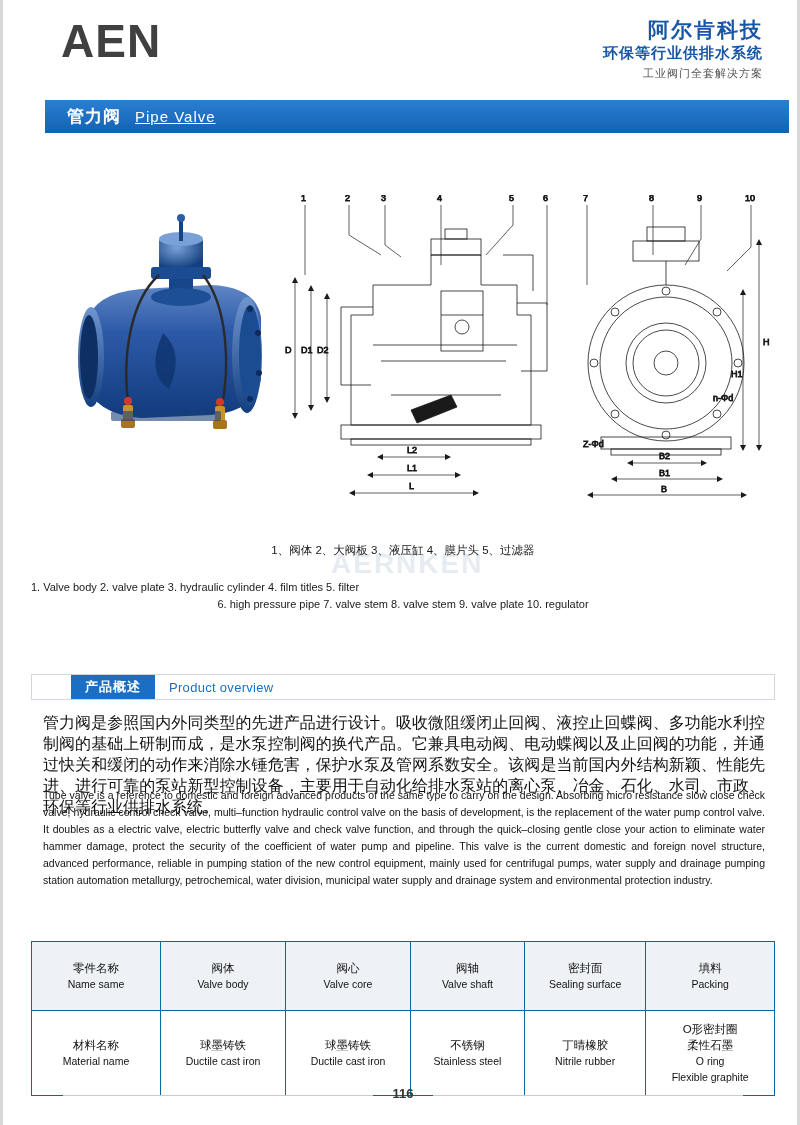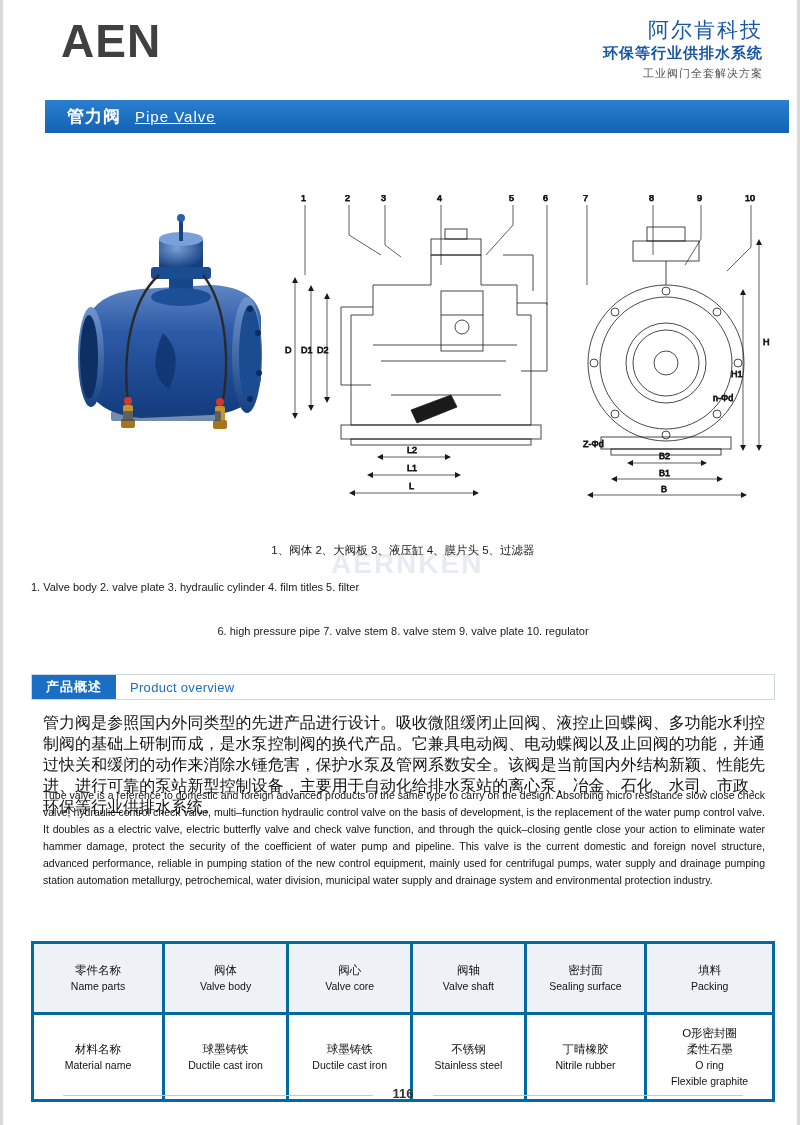--- a/index.html
+++ b/index.html
@@ -22,21 +22,21 @@
     position:absolute;left:0;top:0;width:800px;height:92px;
   }
   .logo{
     position:absolute;left:58px;top:14px;
     font-size:46px;font-weight:bold;color:#404040;
     letter-spacing:1px;
     font-family:"Liberation Sans", sans-serif;
   }
   .brand-cn{
     position:absolute;right:40px;top:16px;
-    font-size:21px;font-weight:normal;color:#1957a6;
+    font-size:21px;font-weight:bold;color:#1957a6;
     letter-spacing:2px;
     text-align:right;
   }
   .brand-sub1{
     position:absolute;right:40px;top:44px;
     font-size:15px;font-weight:bold;color:#1957a6;
     letter-spacing:1px;text-align:right;
   }
   .brand-sub2{
     position:absolute;right:40px;top:66px;
@@ -72,27 +72,27 @@
   .caption-cn{
     position:absolute;left:0;top:393px;width:744px;text-align:center;
     font-size:11.5px;color:#1a1a1a;
   }
   .caption-en1{
     position:absolute;left:0;top:412px;width:744px;text-align:left;
     font-size:11px;color:#1a1a1a;
   }
   .caption-en2{
     position:absolute;left:0;top:428px;width:744px;text-align:center;
-    font-size:11px;color:#1a1a1a;margin-top:27px;
+    font-size:11px;color:#1a1a1a;
   }
   
   .sec-bar{
     position:absolute;left:28px;width:744px;height:26px;
     border:1px solid #cfd6de;box-sizing:border-box;background:#fff;
-    display:flex;align-items:stretch;
+    display:flex;align-items:stretch;padding-left:39px;
   }
   .sec-bar .cn{
     background:#1a6fc4;color:#fff;font-size:13px;font-weight:bold;
     display:flex;align-items:center;padding:0 14px;letter-spacing:1px;
   }
   .sec-bar .en{
     color:#1a6fc4;font-size:13px;display:flex;align-items:center;
     padding:0 14px;letter-spacing:.3px;
   }
   
@@ -103,21 +103,21 @@
   .ov-en{
     position:absolute;left:40px;top:787px;width:722px;
     font-size:10.5px;line-height:17px;color:#111;text-align:justify;
   }
   
   .mat-table{
     position:absolute;left:28px;top:941px;width:744px;
     border-collapse:collapse;
   }
   .mat-table td{
-    border:3px solid #0369a1;
+    border:1px solid #0369a1;
     text-align:center;
     vertical-align:middle;
     font-size:11.5px;
     line-height:16px;
     padding:10px 2px;
     color:#111;
   }
   .mat-table tr.head td{background:#eef2f7;height:48px;}
   .mat-table tr.body td{height:58px;}
   .cell-en{font-size:10.5px;}
@@ -361,21 +361,21 @@
   </div>
   <div class="ov-cn">管力阀是参照国内外同类型的先进产品进行设计。吸收微阻缓闭止回阀、液控止回蝶阀、多功能水利控制阀的基础上研制而成，是水泵控制阀的换代产品。它兼具电动阀、电动蝶阀以及止回阀的功能，并通过快关和缓闭的动作来消除水锤危害，保护水泵及管网系数安全。该阀是当前国内外结构新颖、性能先进、进行可靠的泵站新型控制设备，主要用于自动化给排水泵站的离心泵、冶金、石化、水司、市政、环保等行业供排水系统。</div>
   <div class="ov-en">Tube valve is a reference to domestic and foreign advanced products of the same type to carry on the design. Absorbing micro resistance slow close check valve, hydraulic control check valve, multi–function hydraulic control valve on the basis of development, is the replacement of the water pump control valve. It doubles as a electric valve, electric butterfly valve and check valve function, and through the quick–closing gentle close your action to eliminate water hammer damage, protect the security of the coefficient of water pump and pipeline. This valve is the current domestic and foreign novel structure, advanced performance, reliable in pumping station of the new control equipment, mainly used for centrifugal pumps, water supply and drainage pumping station automation metallurgy, petrochemical, water division, municipal water supply and drainage system and environmental protection industry.</div>
 
 
   <table class="mat-table">
     <tbody>
         <tr class="head">
       <td style="width:124px;">
         <div>零件名称</div>
-        <div class="cell-en">Name parts</div>
+        <div class="cell-en">Name same</div>
       </td>
       <td>
         <div>阀体</div>
         <div class="cell-en">Valve body</div>
       </td>
       <td>
         <div>阀心</div>
         <div class="cell-en">Valve core</div>
       </td>
       <td>

